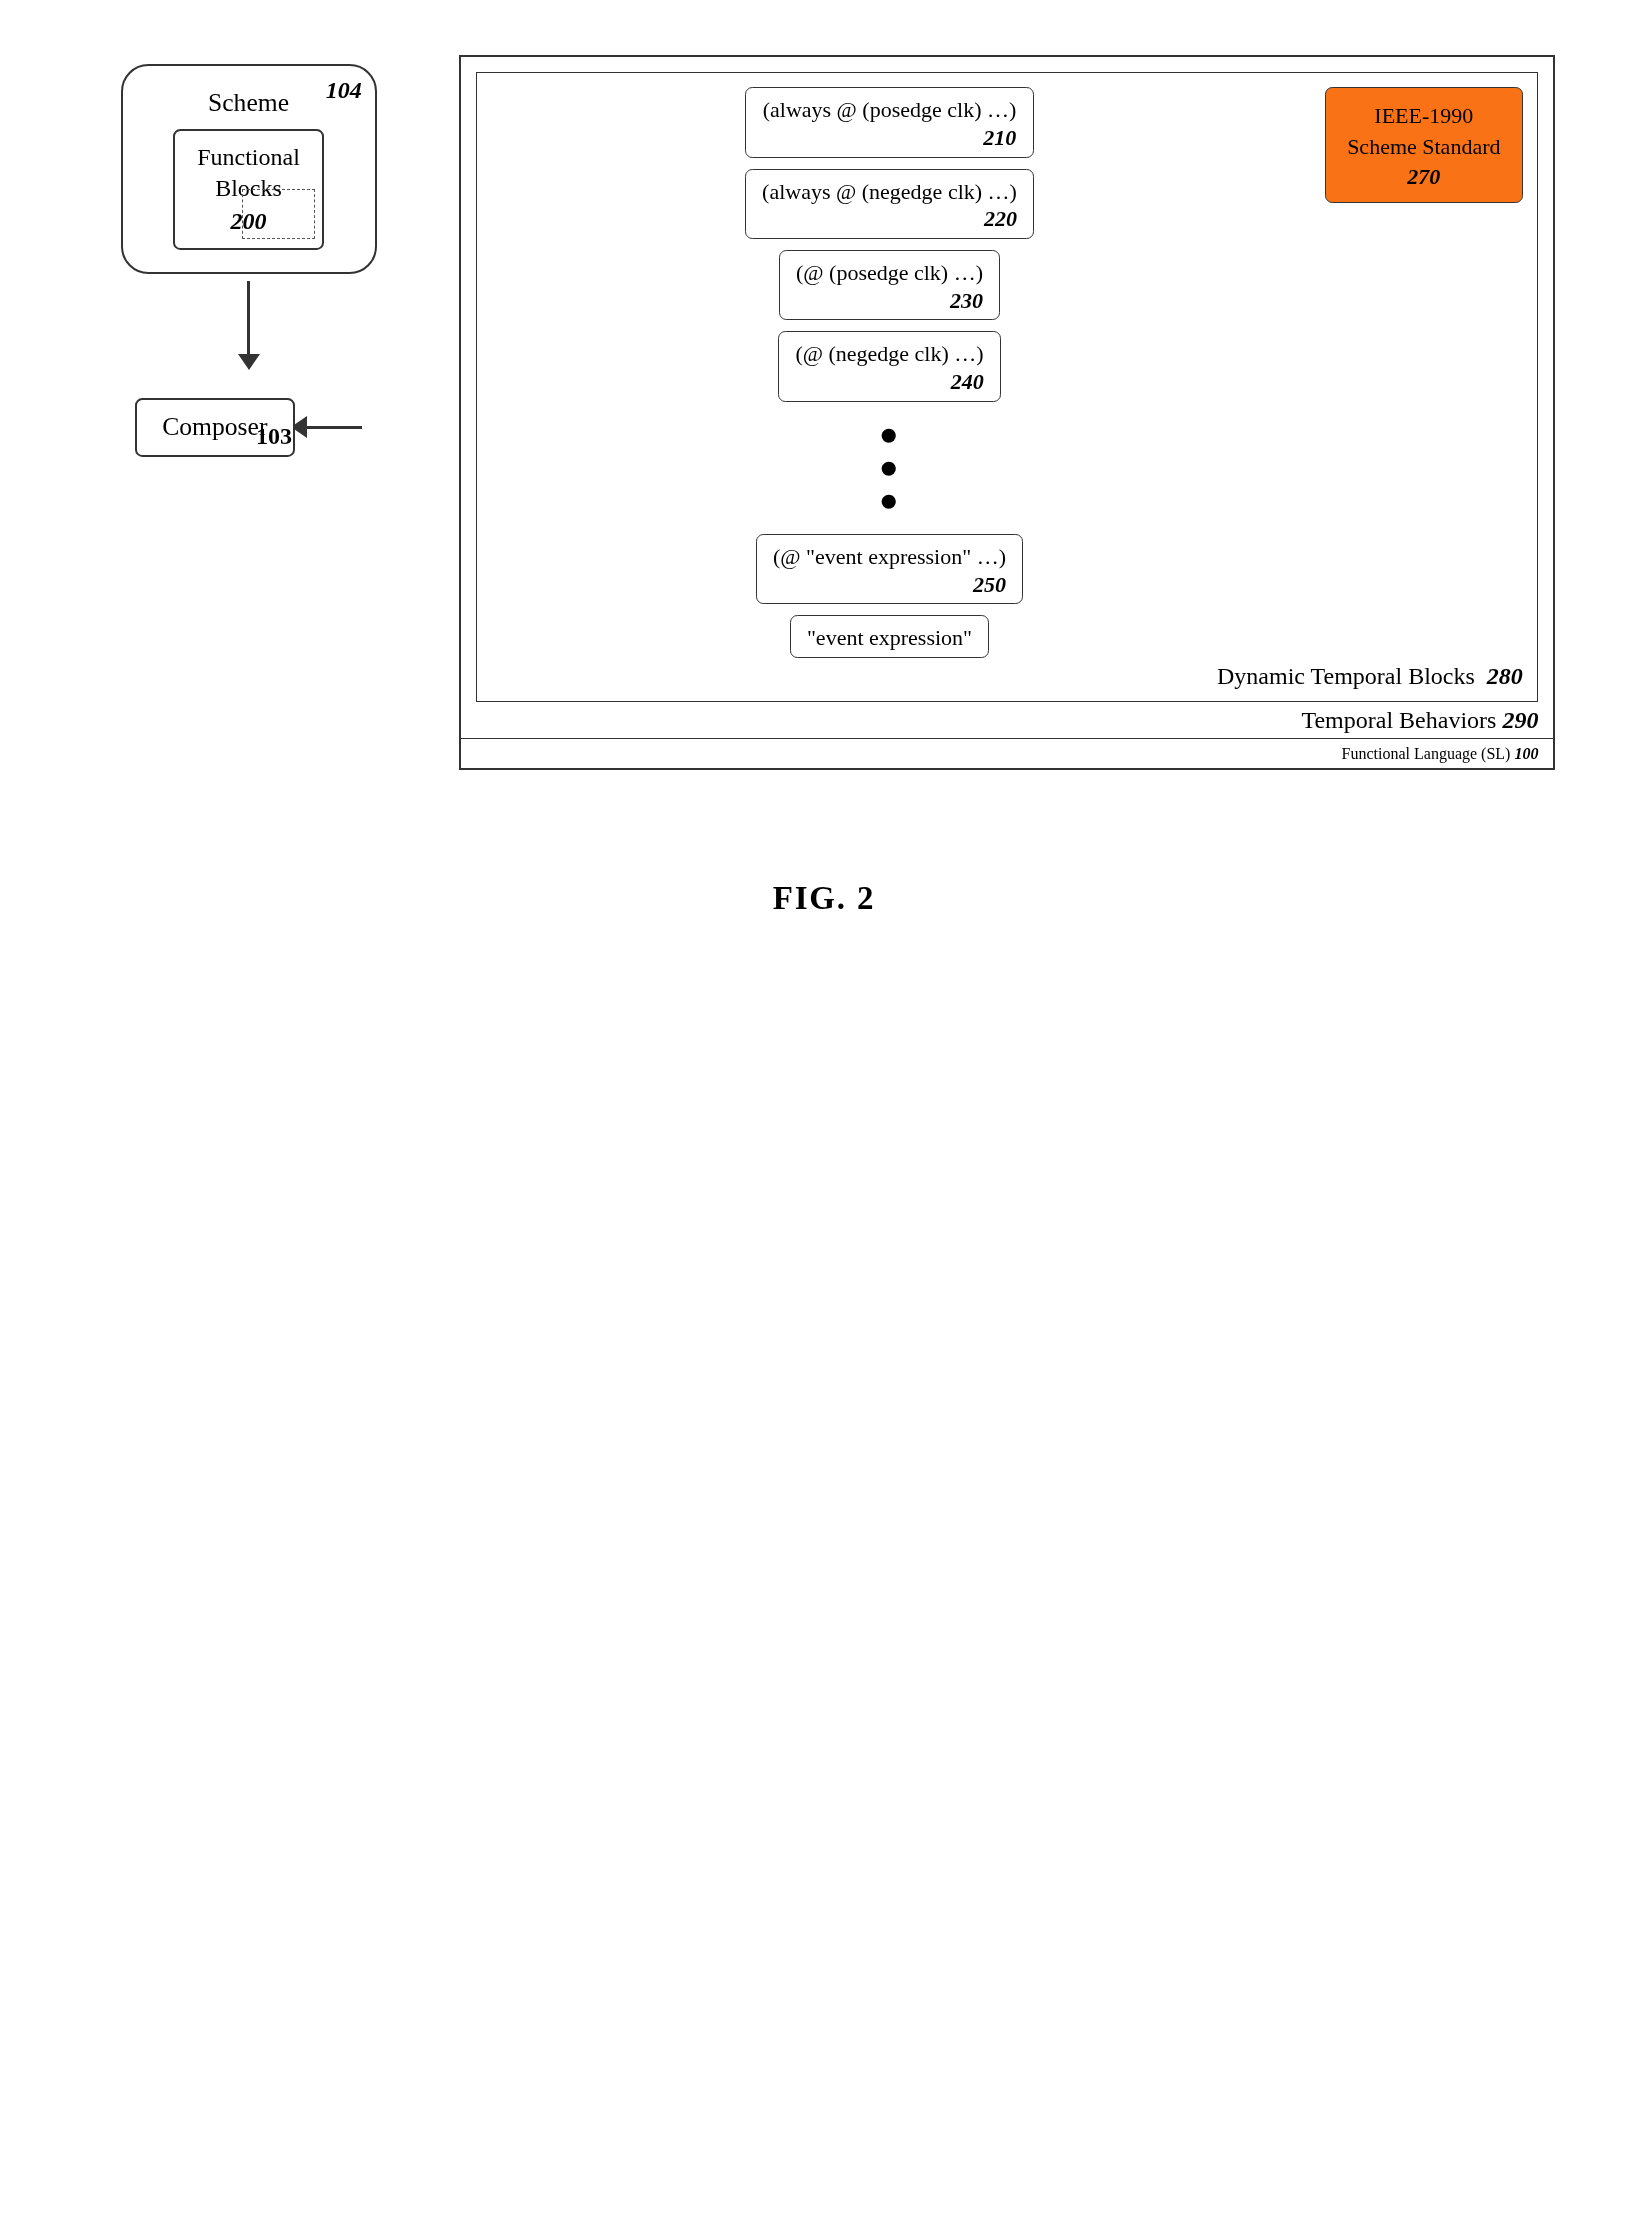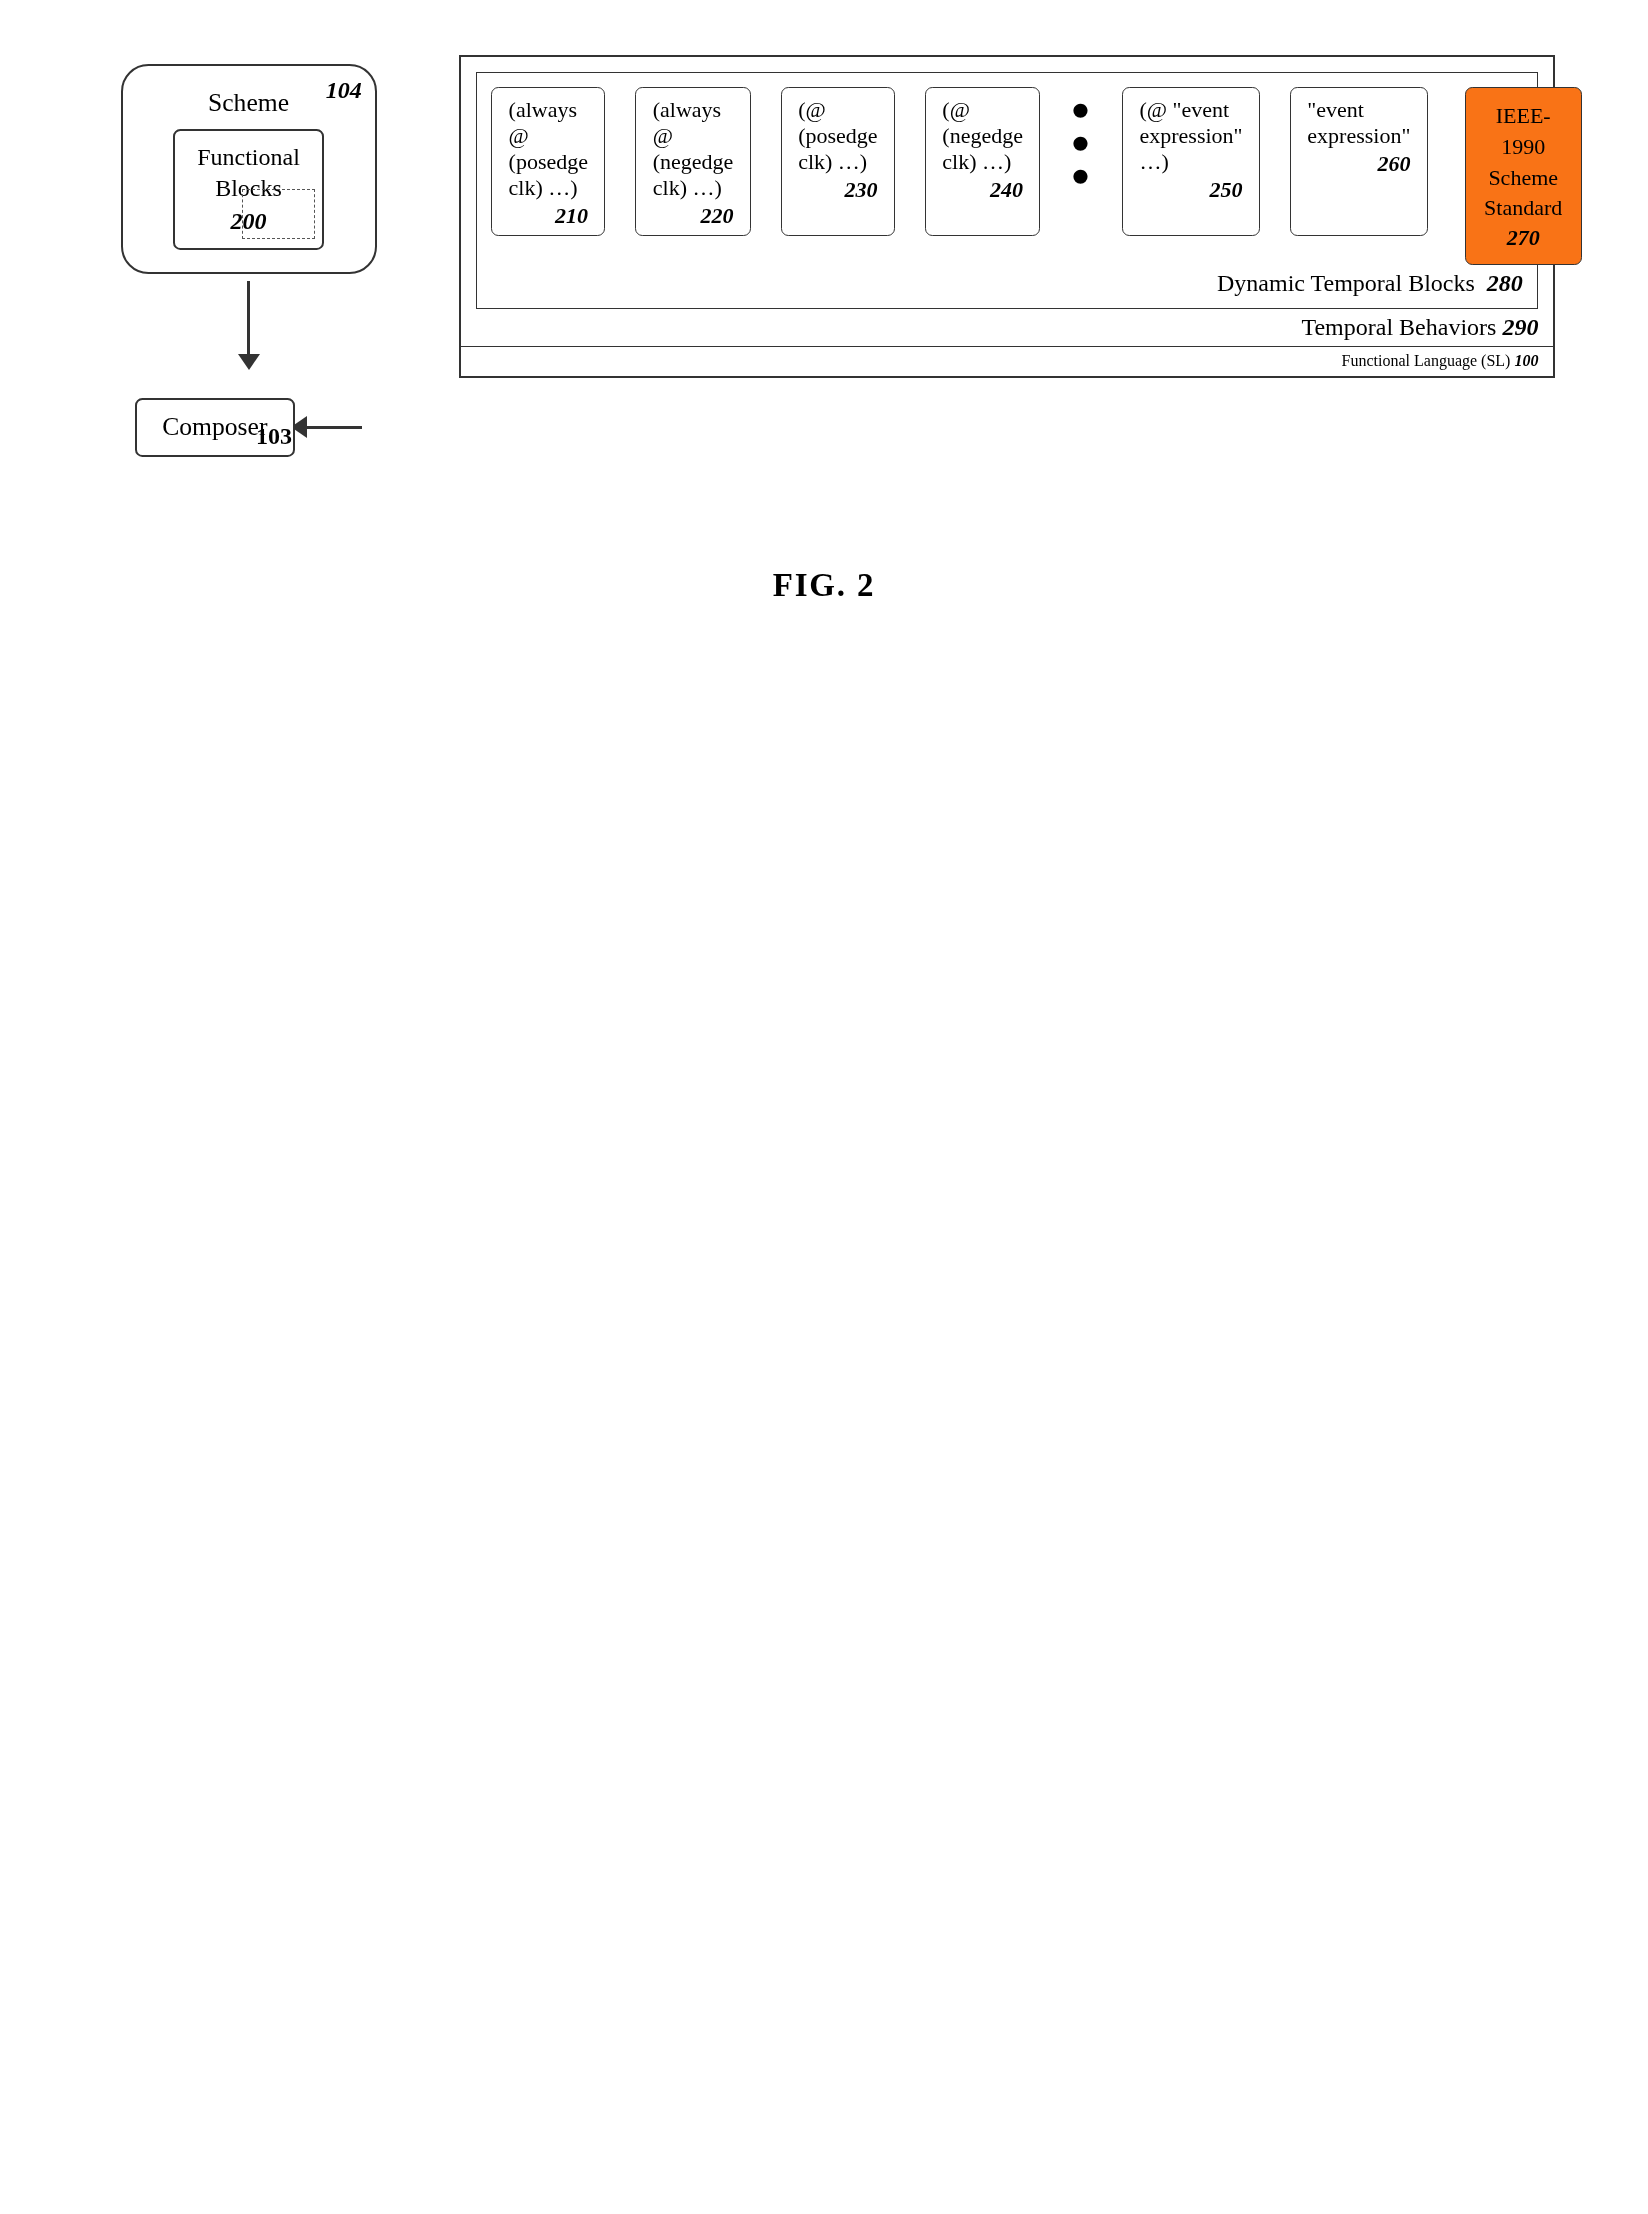--- a/index.html
+++ b/index.html
@@ -190,22 +190,23 @@
     .blocks-and-ieee {
       display: flex;
       flex-direction: row;
       align-items: flex-start;
       gap: 37px;
     }
 
     .blocks-column {
       flex: 1;
       display: flex;
-      flex-direction: row;
-      gap: 30px;
+      flex-direction: column;
+      gap: 11px;
+      align-items: center;
     }
 
     .temporal-block {
       border: 1.8px solid #333;
       border-radius: 7.3px;
       padding: 9.1px 16.4px 5.5px 16.4px;
       background: #fff;
       position: relative;
     }
 
@@ -357,21 +358,20 @@
 
               <div class="dots-row">●<br>●<br>●</div>
 
               <div class="temporal-block">
                 <span class="block-text">(@ "event expression" …)</span>
                 <span class="block-id">250</span>
               </div>
 
               <div class="temporal-block">
                 <span class="block-text">"event expression"</span>
-                <span class="block-id">260</span>
               </div>
 
             </div>
 
             <div class="ieee-box">
               <span class="ieee-text">IEEE-1990<br>Scheme Standard</span>
               <span class="ieee-id">270</span>
             </div>
           </div>
 

